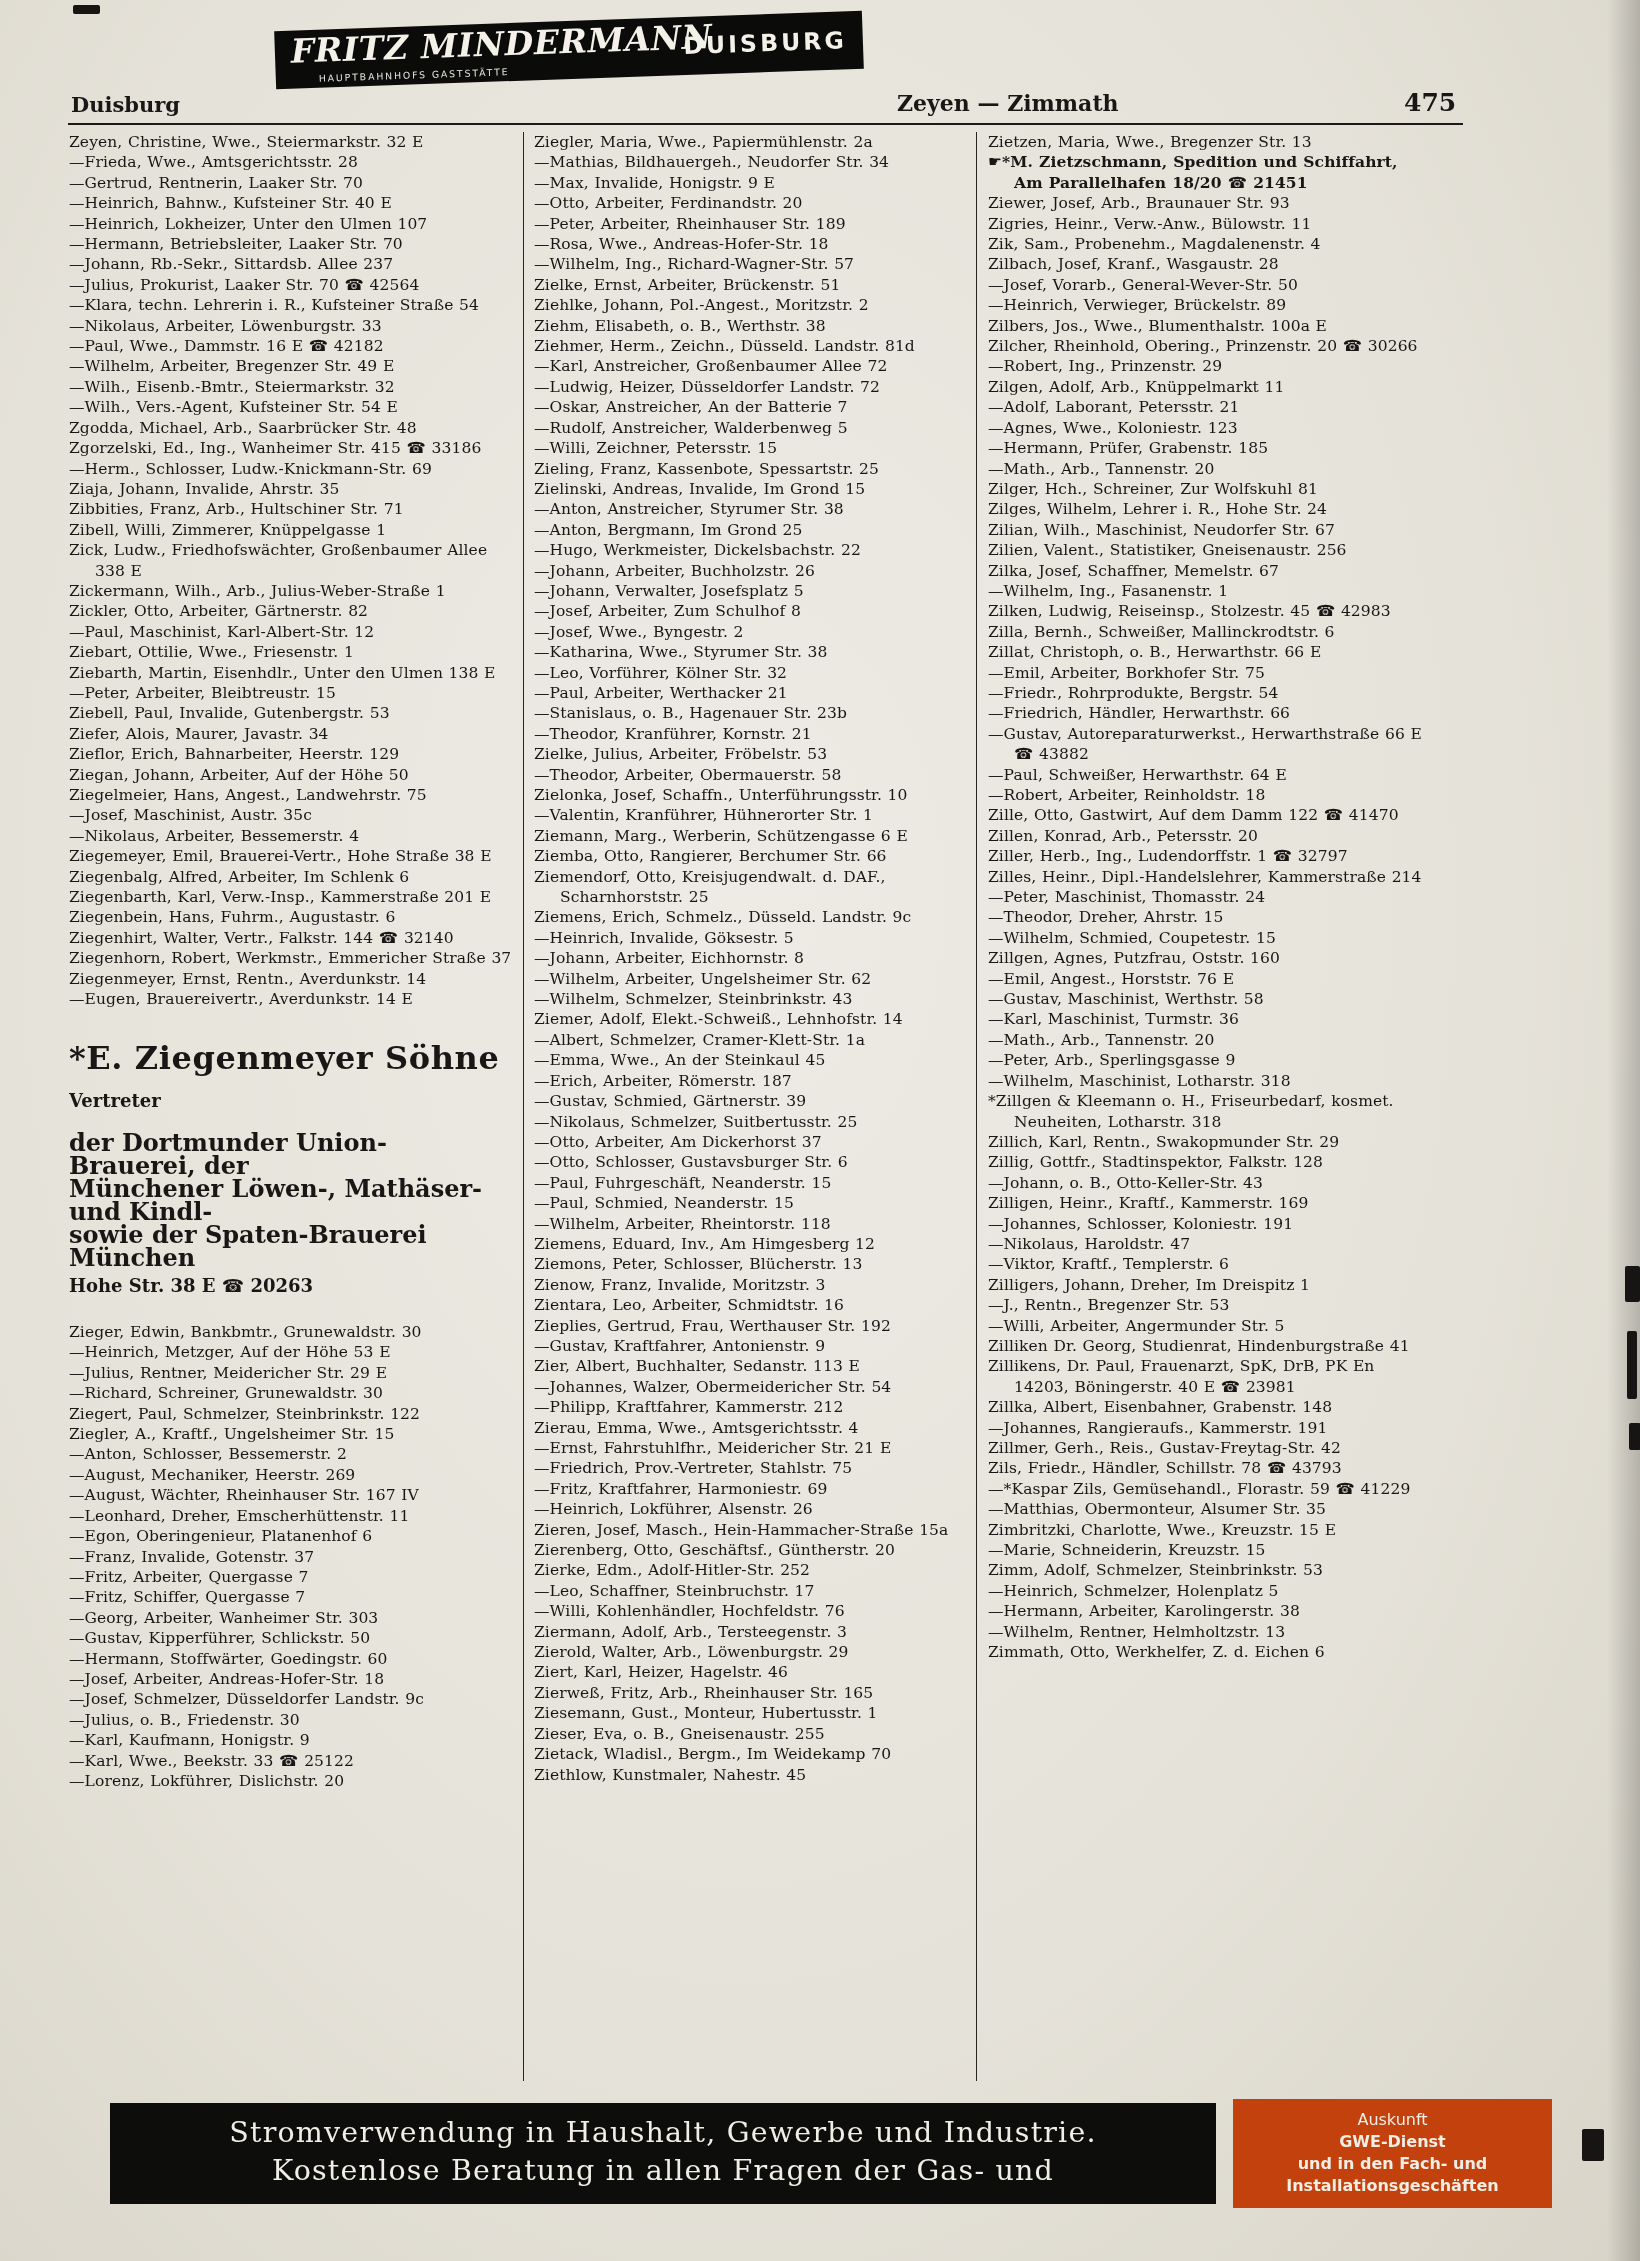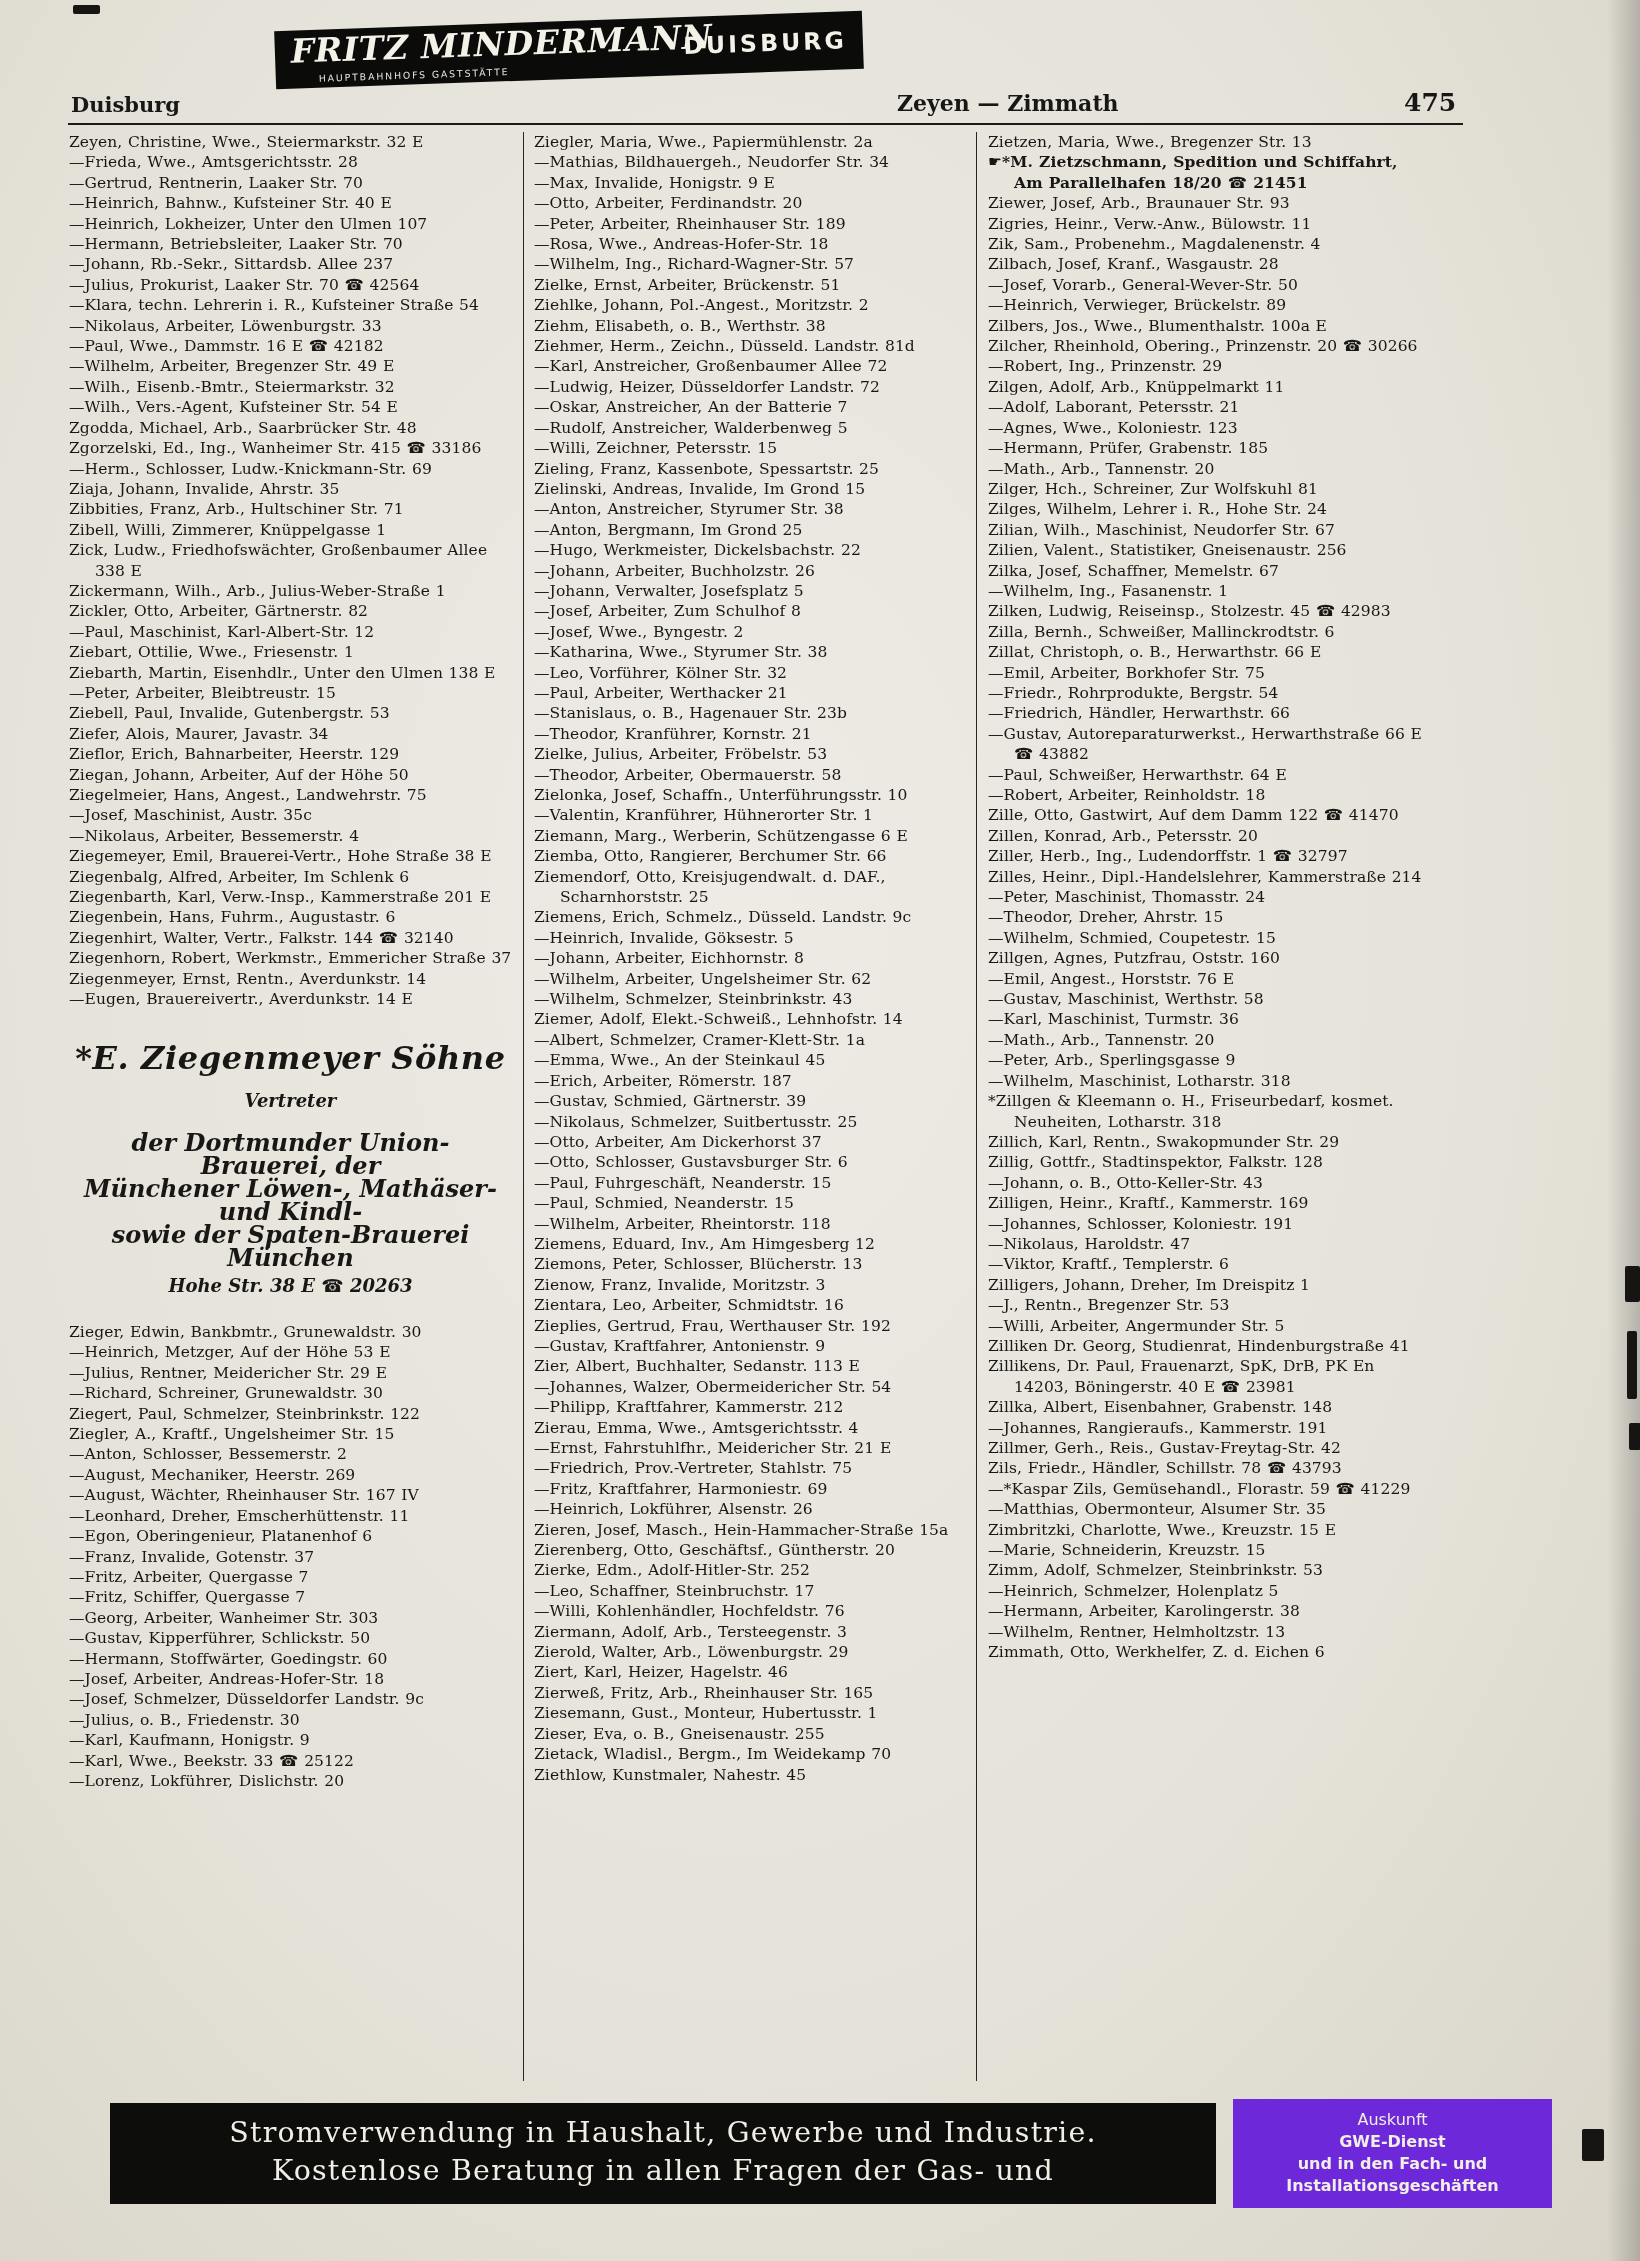--- a/index.html
+++ b/index.html
@@ -34,32 +34,32 @@
   .columns{position:absolute;left:69px;top:132px;width:1394px;height:1949px;display:flex;}
   .col{width:454px;box-sizing:border-box;height:100%;overflow:hidden;}
   .col-1{padding-right:7.4px;}
   .col-2{border-left:1.2px solid #26251f;border-right:1.2px solid #26251f;padding:0 10px;}
   .col-3{padding-left:11px;}
   .entry{font-size:15.5px;line-height:20.4px;padding-left:26px;text-indent:-26px;
     letter-spacing:0.1px;word-spacing:0.6px;}
   .entry.bold{font-weight:bold;}
 
   
-  .ad{margin:30px 3.7px 26px 0;text-align:center;font-style:italic;}
+  .ad{margin:30px 3.7px 26px 0;}
   .ad-title{font-size:32px;font-weight:bold;letter-spacing:0.6px;margin-bottom:12.4px;}
   .ad-sub{font-size:18px;font-weight:bold;margin-bottom:20px;}
   .ad-line{font-size:24px;font-weight:bold;line-height:23px;}
   .ad-addr{font-size:18px;font-weight:bold;margin-top:6.2px;}
 
   
   .footer-banner{position:absolute;left:110px;top:2103px;width:1106px;height:101px;
     background:#0d0d0b;color:#f1eee5;text-align:center;box-sizing:border-box;padding-top:11px;}
   .fb-line{font-size:28.5px;letter-spacing:1.2px;line-height:38px;white-space:nowrap;}
   .footer-info{position:absolute;left:1233px;top:2099px;width:319px;height:109px;
-    background:#6d28d9;color:#f1eee5;text-align:center;box-sizing:border-box;padding-top:10px;}
+    background:#c2410c;color:#f1eee5;text-align:center;box-sizing:border-box;padding-top:10px;}
   .fi-line{font-size:16px;line-height:22px;font-family:"DejaVu Sans",sans-serif;}
   .fi-bold{font-weight:bold;}
 </style>
 </head>
 <body>
 
 <div class="edge-shadow"></div>
 <div class="artifact" style="left:73px;top:5px;width:27px;height:8.7px;"></div>
 <div class="artifact" style="right:1.2px;top:1266px;width:15px;height:36px;"></div>
 <div class="artifact" style="right:3.7px;top:1331px;width:10px;height:68px;"></div>

